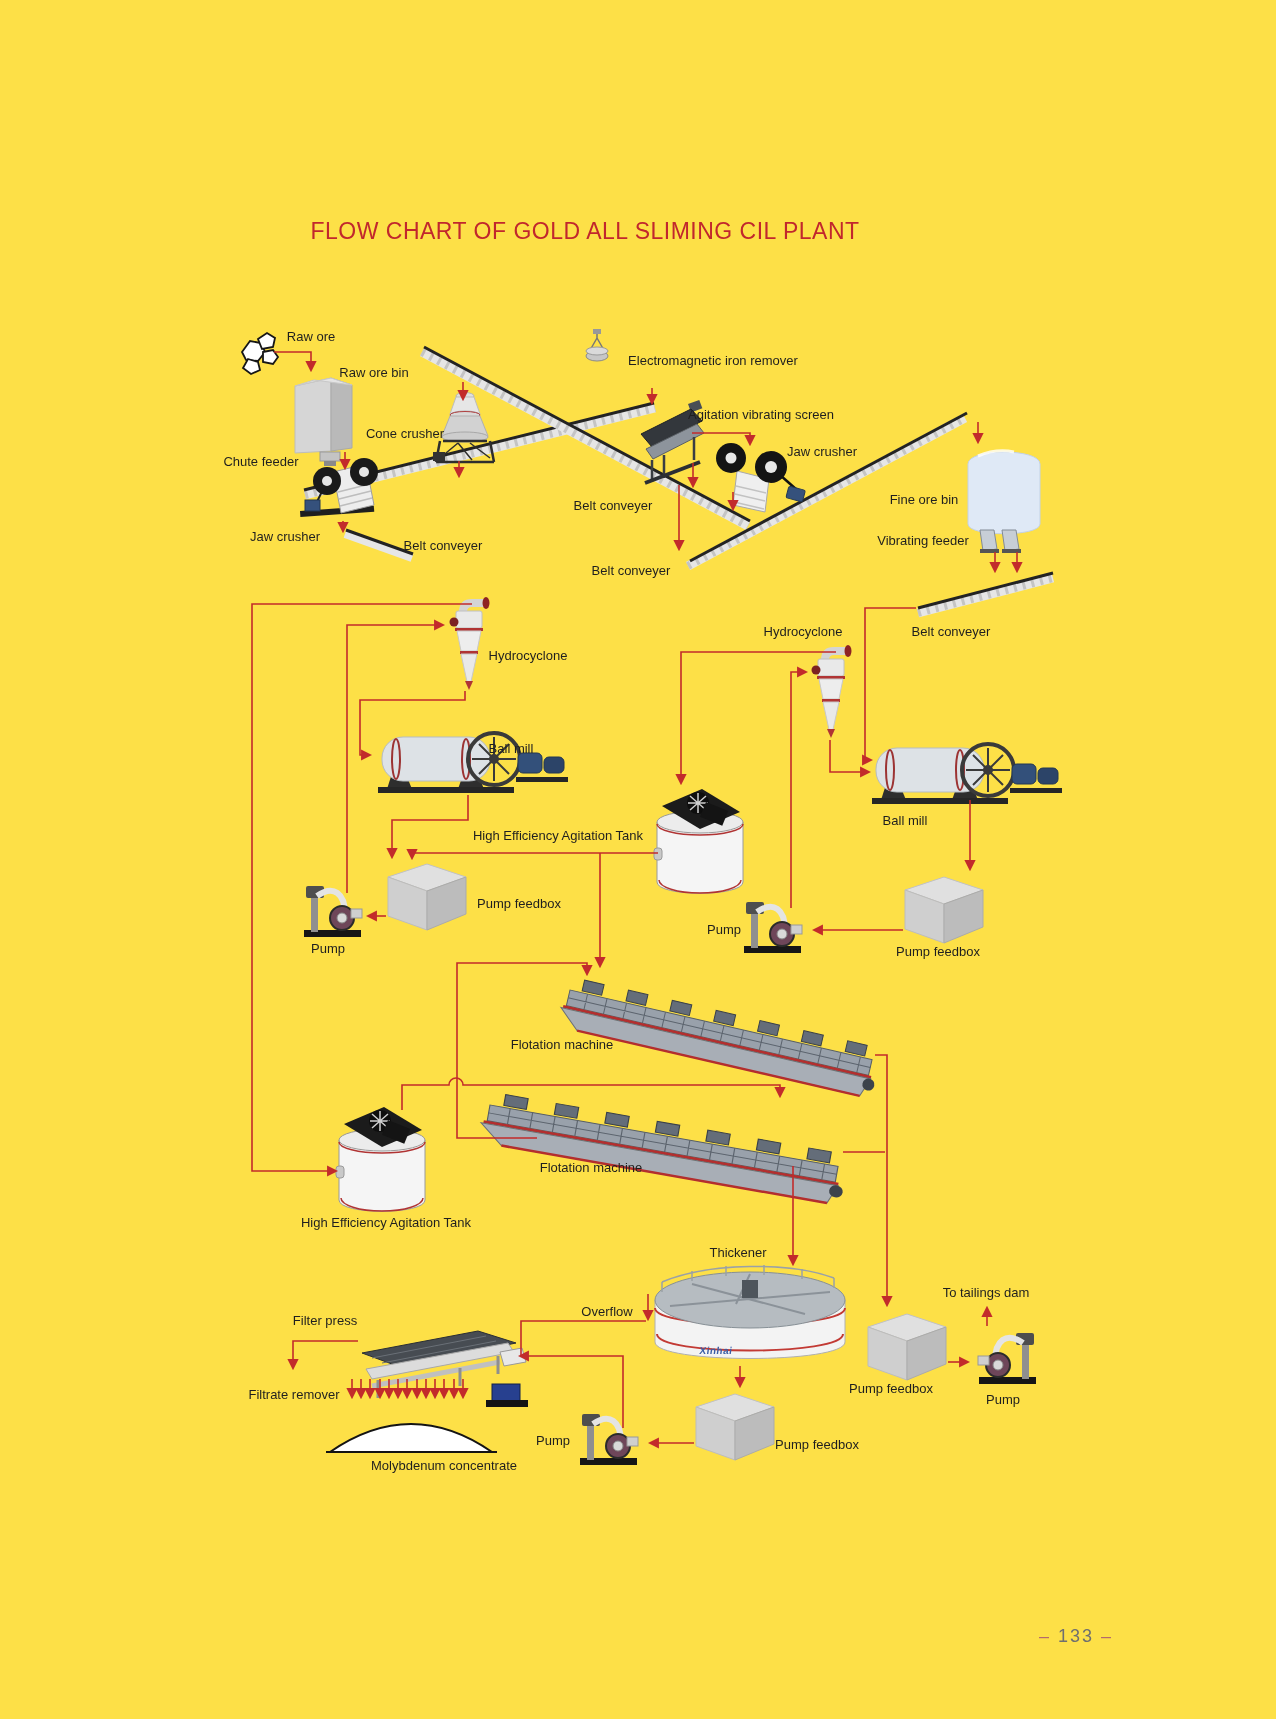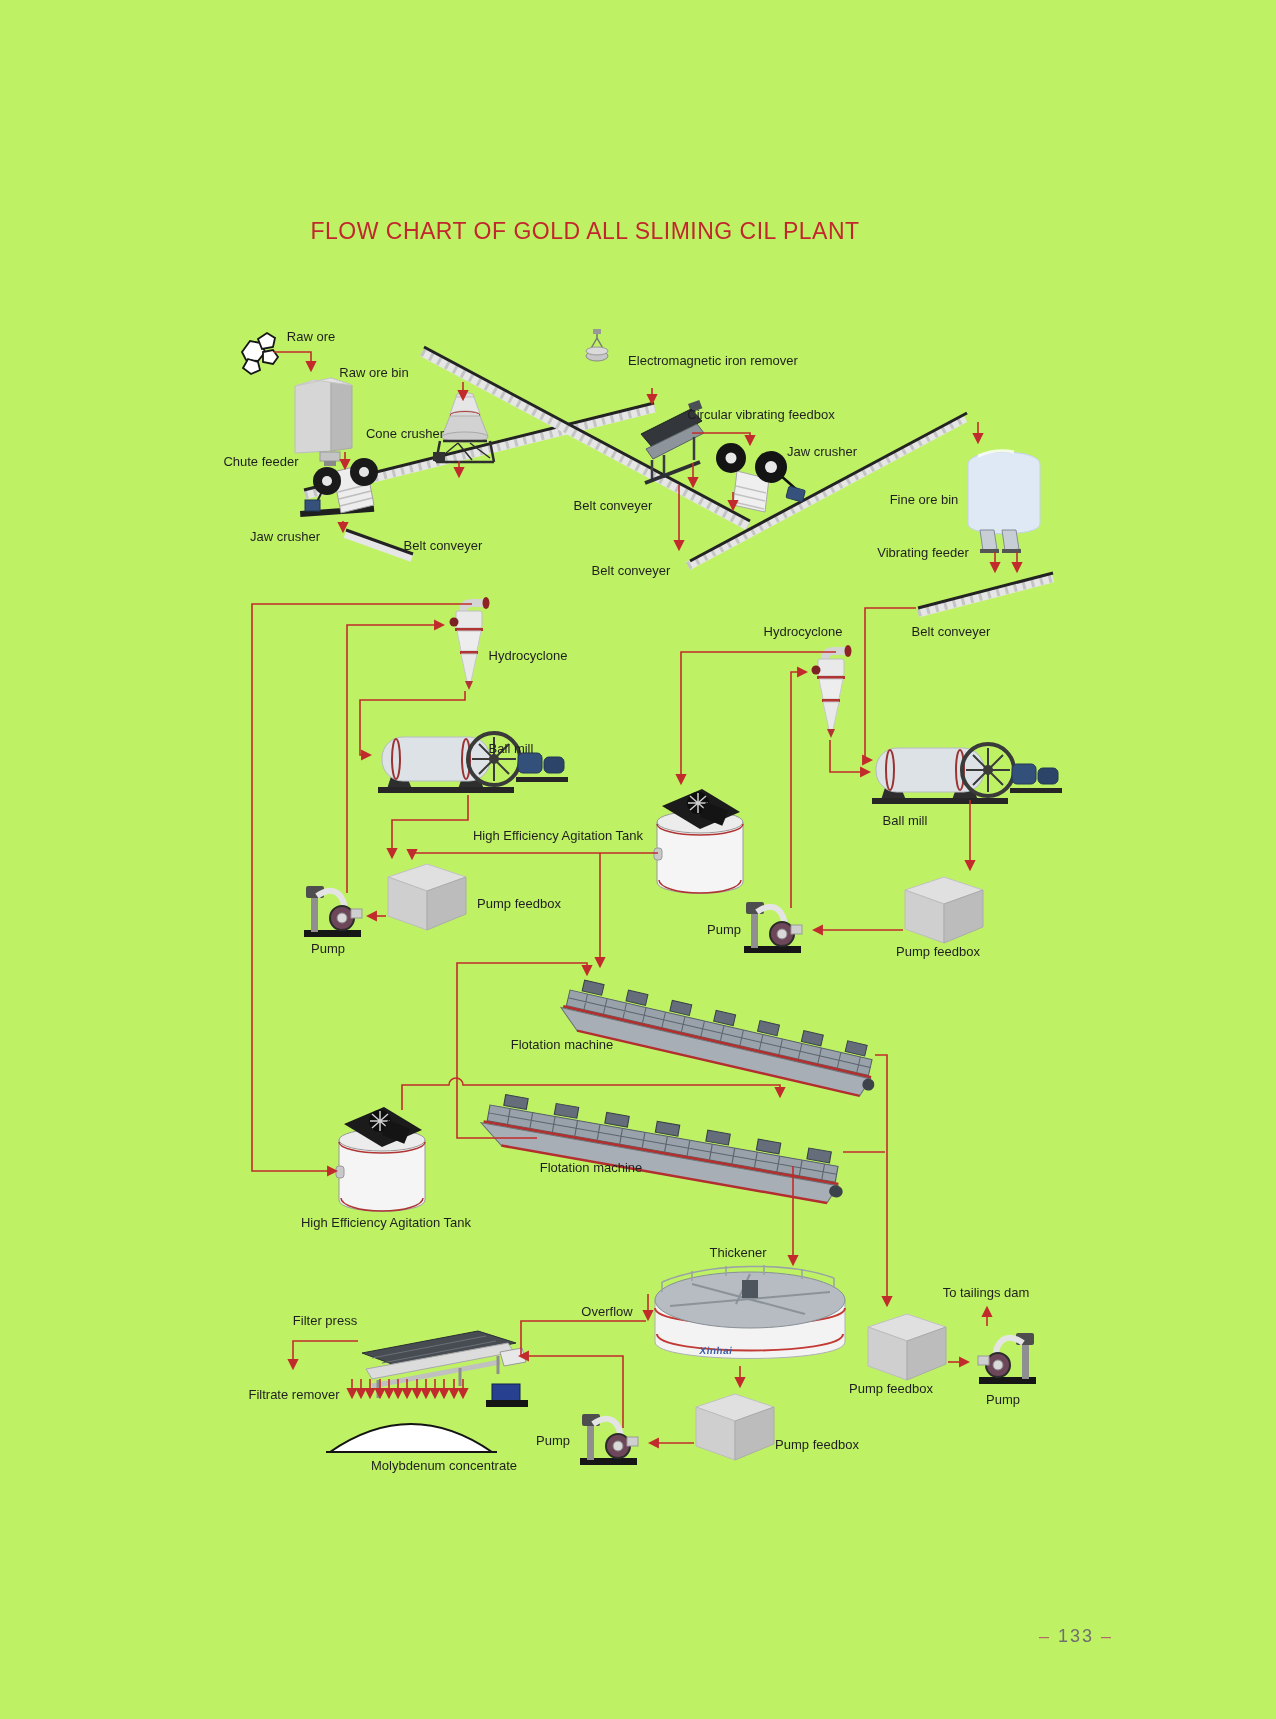--- a/index.html
+++ b/index.html
@@ -1,19 +1,19 @@
 <!DOCTYPE html>
 <html style="--accent-red: #c22b2b; --title-red: #c1272d; --footer-gray: #6f6f6f; --brand-blue: #3b5ea8; --fine-ore-bin-blue: #dfe9f6;"><head>
 <meta charset="utf-8">
 <style>
   :root{
     --accent-red:#c22b2b; --title-red:#c1272d; --footer-gray:#6f6f6f; --brand-blue:#3b5ea8;
   }
   html,body{margin:0;padding:0;background:#fff;}
-  .canvas{position:relative;width:1276px;height:1719px;background:#bef264;overflow:hidden;
+  .canvas{position:relative;width:1276px;height:1719px;background:#fde047;overflow:hidden;
           font-family:"Liberation Sans",sans-serif;}
   .title{position:absolute;left:585px;top:231px;transform:translate(-50%,-50%);
          font-size:23px;letter-spacing:.5px;color:var(--title-red);white-space:nowrap;}
   .label{position:absolute;transform:translate(-50%,-50%);font-size:13px;color:#1f1f1f;
          white-space:nowrap;}
   .brand{position:absolute;left:716px;top:1350px;transform:translate(-50%,-50%) skewX(-8deg);
          font-size:10px;font-weight:bold;color:var(--brand-blue);letter-spacing:.5px;}
   .footer{position:absolute;left:1076px;top:1636px;transform:translate(-50%,-50%);
           font-size:18px;color:var(--footer-gray);letter-spacing:2px;white-space:nowrap;}
   .footer .dash{color:#b56a6a;}
@@ -318,28 +318,28 @@
     </g>
   </svg>
 
   <div id="labels">
       <div class="label" style="left: 311px; top: 336px;">Raw ore</div>
       <div class="label" style="left: 374px; top: 372px;">Raw ore bin</div>
       <div class="label" style="left: 261px; top: 461px;">Chute feeder</div>
       <div class="label" style="left: 405px; top: 433px;">Cone crusher</div>
       <div class="label" style="left: 285px; top: 536px;">Jaw crusher</div>
       <div class="label" style="left: 713px; top: 360px;">Electromagnetic iron remover</div>
-      <div class="label" style="left: 761px; top: 414px;">Circular vibrating feedbox</div>
+      <div class="label" style="left: 761px; top: 414px;">Agitation vibrating screen</div>
       <div class="label" style="left: 822px; top: 451px;">Jaw crusher</div>
       <div class="label" style="left: 443px; top: 545px;">Belt conveyer</div>
       <div class="label" style="left: 613px; top: 505px;">Belt conveyer</div>
       <div class="label" style="left: 631px; top: 570px;">Belt conveyer</div>
       <div class="label" style="left: 951px; top: 631px;">Belt conveyer</div>
       <div class="label" style="left: 924px; top: 499px; text-align: center;">Fine ore bin</div>
-      <div class="label" style="left: 923px; top: 552px;">Vibrating feeder</div>
+      <div class="label" style="left: 923px; top: 540px;">Vibrating feeder</div>
       <div class="label" style="left: 528px; top: 655px;">Hydrocyclone</div>
       <div class="label" style="left: 803px; top: 631px;">Hydrocyclone</div>
       <div class="label" style="left: 511px; top: 748px;">Ball mill</div>
       <div class="label" style="left: 905px; top: 820px;">Ball mill</div>
       <div class="label" style="left: 558px; top: 835px;">High Efficiency Agitation Tank</div>
       <div class="label" style="left: 519px; top: 903px;">Pump feedbox</div>
       <div class="label" style="left: 328px; top: 948px;">Pump</div>
       <div class="label" style="left: 724px; top: 929px;">Pump</div>
       <div class="label" style="left: 938px; top: 951px;">Pump feedbox</div>
       <div class="label" style="left: 562px; top: 1044px;">Flotation machine</div>

